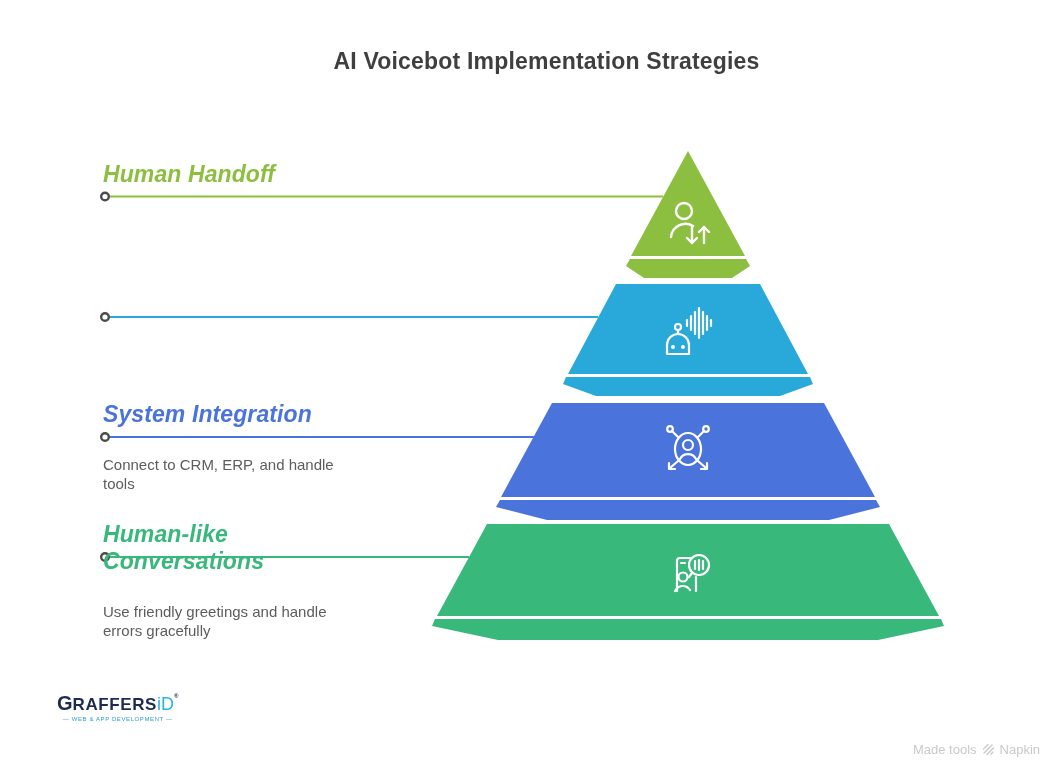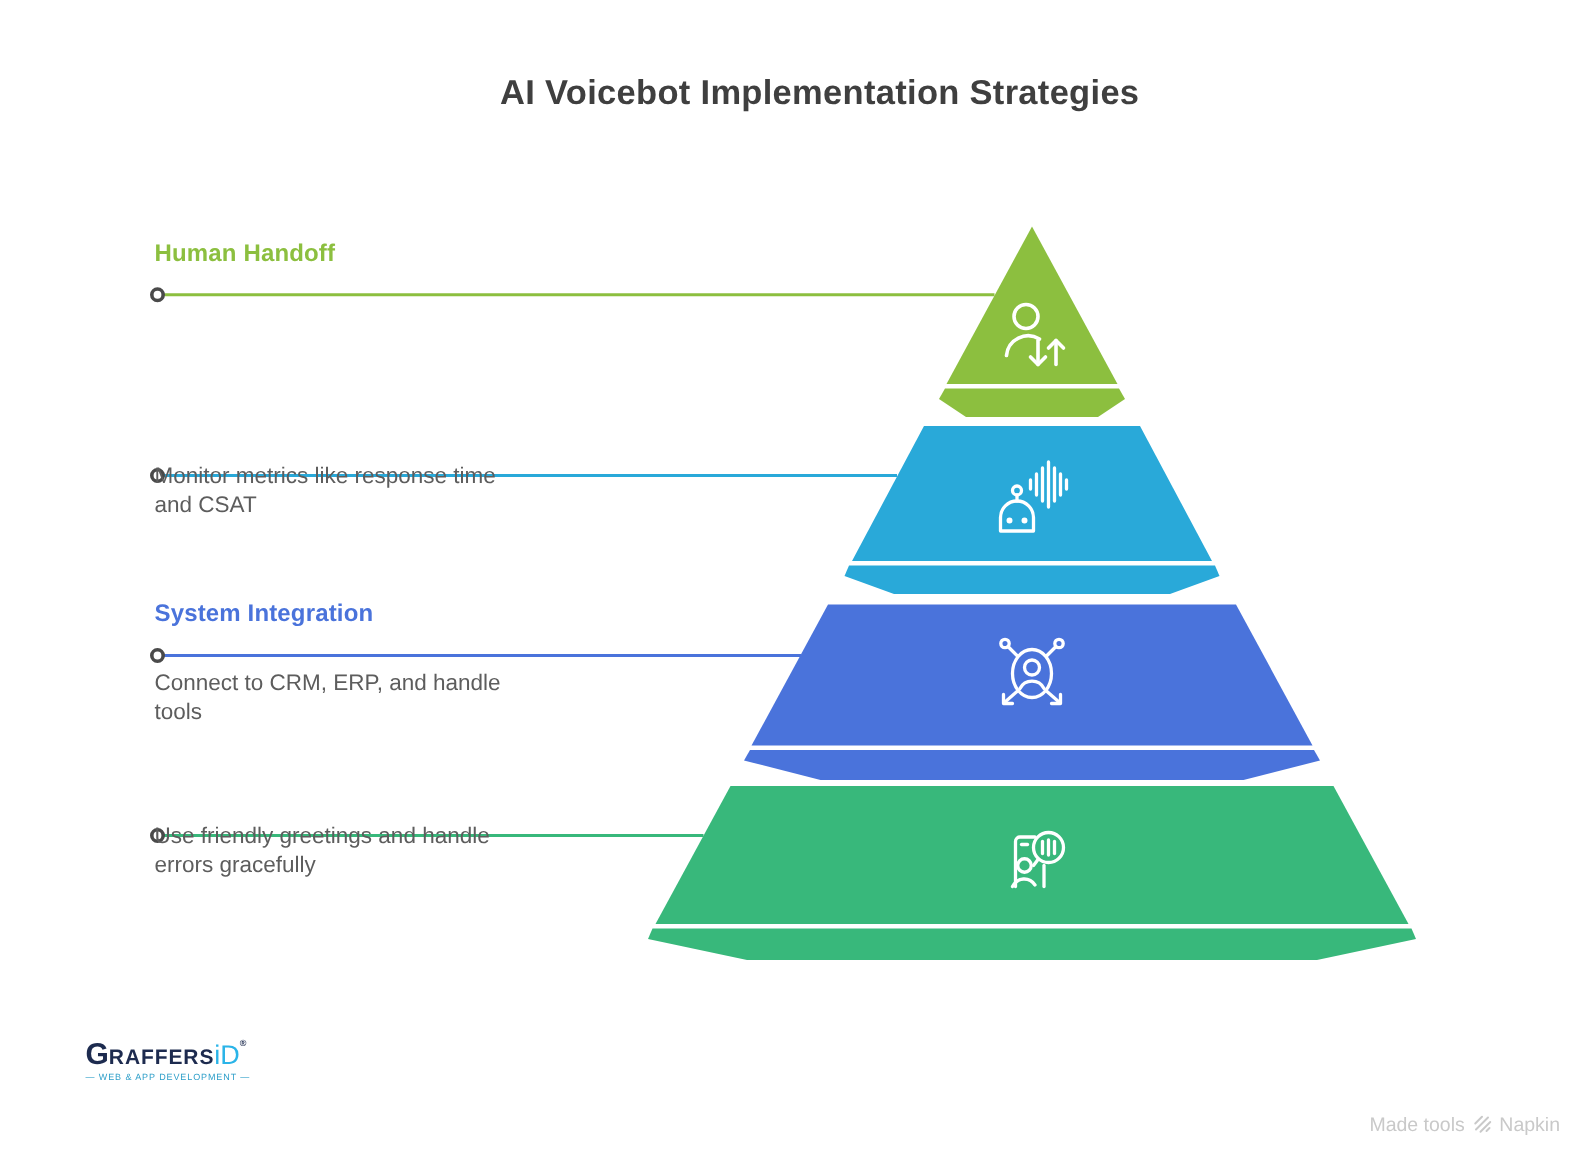--- a/index.html
+++ b/index.html
@@ -2,25 +2,25 @@
 <html><head>
 <meta charset="utf-8">
 <style>
   html,body{margin:0;padding:0;background:#fff;}
   .page{position:relative;width:1060px;height:779px;background:#ffffff;overflow:hidden;
         font-family:"Liberation Sans",sans-serif;}
   .title{position:absolute;top:48px;left:33px;width:1027px;margin:0;text-align:center;
          font-size:23px;font-weight:bold;color:#3f3f3f;letter-spacing:0.2px;}
   .pyramid{position:absolute;top:0;left:0;}
   .label{position:absolute;left:103px;width:262px;}
-  .label h2{margin:0;font-size:16px;font-weight:bold;letter-spacing:0.1px;}
+  .label h2{margin:0;font-size:23px;font-weight:bold;letter-spacing:0.1px;font-style:italic;}
   .label p{margin:27px 0 0;font-size:15px;line-height:19px;color:#5d5d5d;width:252px;}
   .logo{position:absolute;left:57px;top:693px;line-height:1;white-space:nowrap;}
   .logo .g1{font-size:20px;font-weight:bold;color:#1d2b4f;}
-  .logo .g2{font-size:14px;font-weight:bold;color:#1d2b4f;letter-spacing:0.6px;}
+  .logo .g2{font-size:17px;font-weight:bold;color:#1d2b4f;letter-spacing:0.6px;}
   .logo .g3{font-size:18px;font-weight:normal;color:#2ab4e8;}
   .logo .reg{font-size:6px;font-weight:bold;color:#1d2b4f;vertical-align:top;}
   .logo .tagline{display:block;margin-top:3px;font-size:6px;letter-spacing:0.6px;
                  color:#2e9fc9;text-align:center;}
   .madewith{position:absolute;right:20px;top:742px;font-size:13px;color:#c9c9c9;
             display:flex;align-items:center;gap:5px;}
 </style>
 </head>
 <body>
 
@@ -107,29 +107,29 @@
         <line x1="26" y1="27" x2="23" y2="31"></line>
       </g>
     </g>
   </svg>
 
   <section class="label" style="top:161px">
     <h2 style="color: rgb(140, 191, 63);">Human Handoff</h2>
   </section>
 
   <section class="label" style="top:281px">
-    <p>Monitor metrics like response time and CSAT</p>
   </section>
 
   <section class="label" style="top:401px">
     <h2 style="color: rgb(74, 115, 219);">System Integration</h2>
     <p>Connect to CRM, ERP, and handle tools</p>
   </section>
 
   <section class="label" style="top:521px">
+    <h2 style="color: rgb(56, 184, 123);">Human-like Conversations</h2>
     <p>Use friendly greetings and handle errors gracefully</p>
   </section>
 
   <div class="logo">
     <span>
       <span class="g1">G</span><span class="g2">RAFFERS</span><span class="g3">iD</span><span class="reg">®</span>
     </span>
     <span class="tagline">— WEB &amp; APP DEVELOPMENT —</span>
   </div>
 

